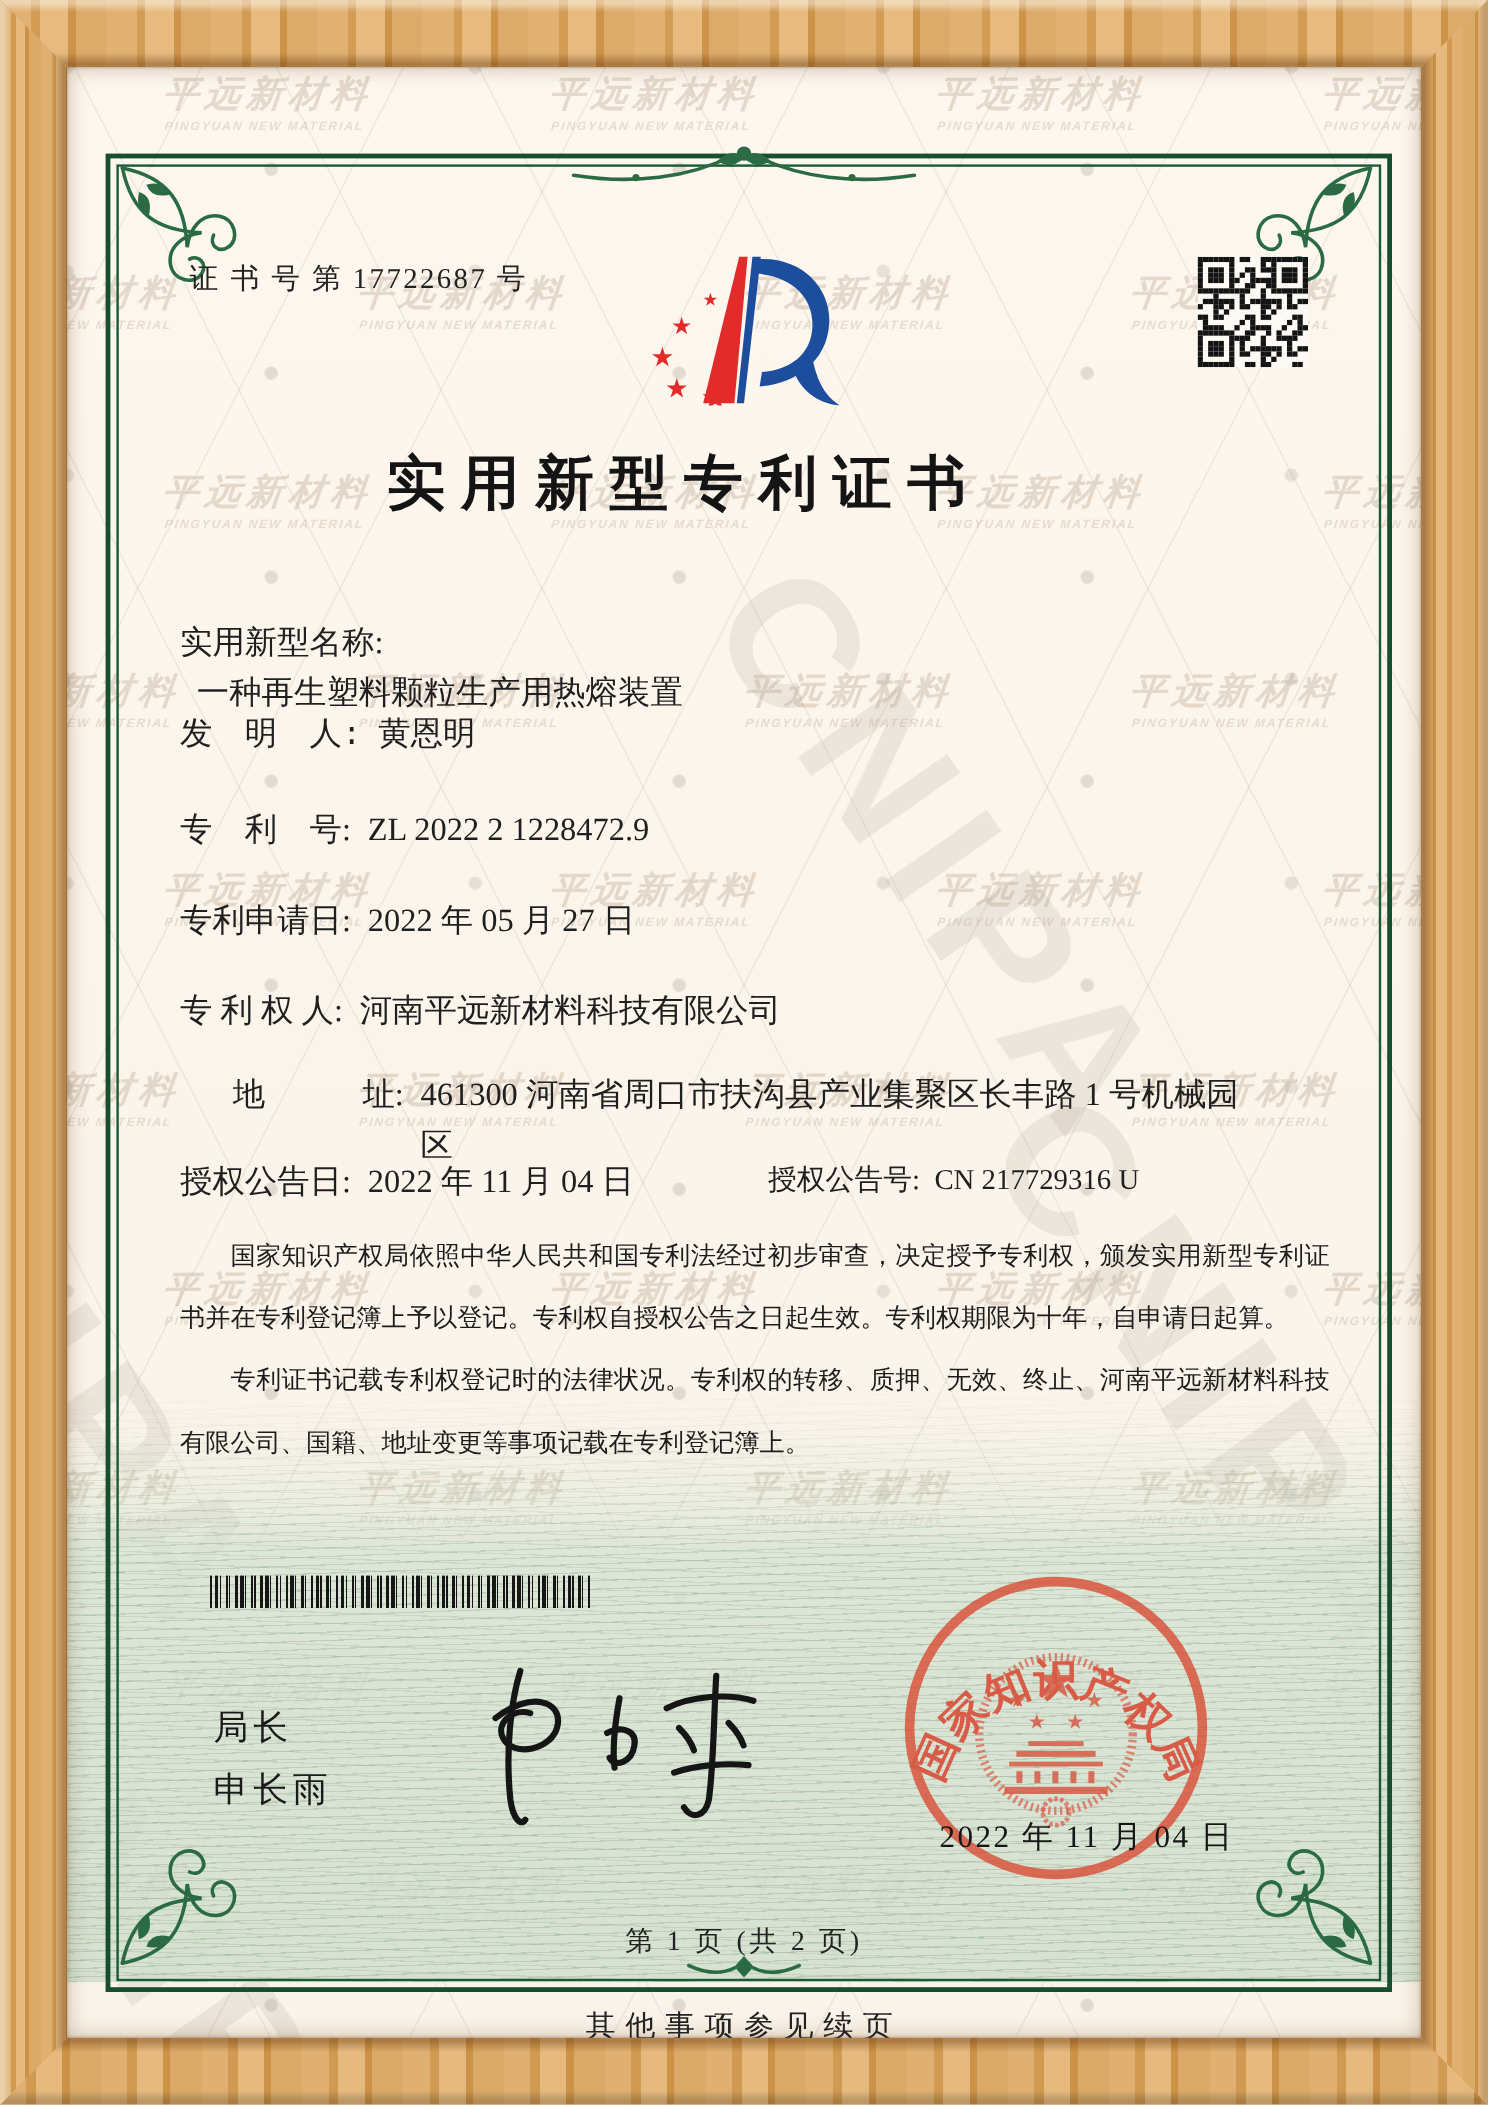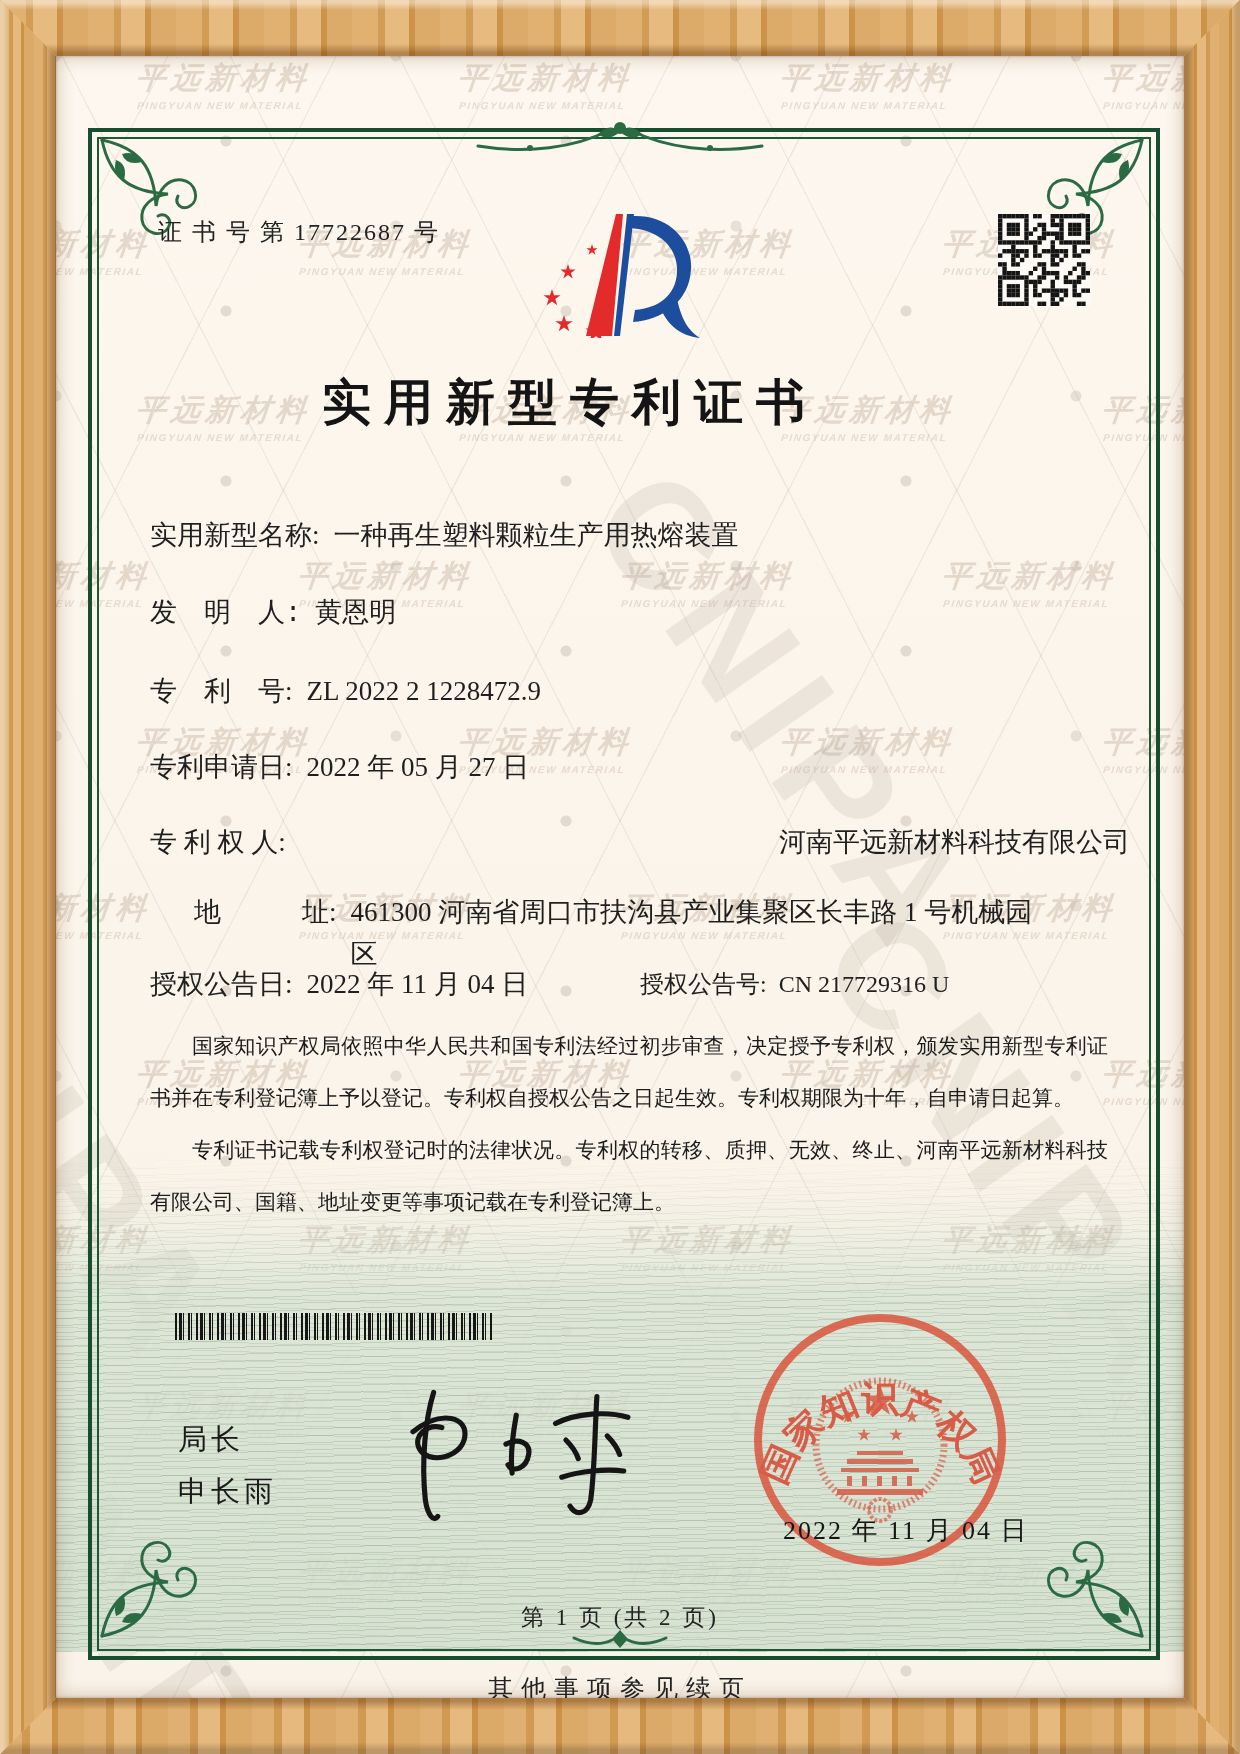--- a/index.html
+++ b/index.html
@@ -83,22 +83,22 @@
   .content{position:absolute;inset:0;z-index:3;}
   .cert-no{position:absolute;left:158px;top:216px;font-size:24px;letter-spacing:2px;color:#222;}
   .logo{position:absolute;left:530px;top:208px;width:170px;height:130px;}
   .qr{position:absolute;left:998px;top:214px;width:92px;height:92px;background:#fdfaf6;}
   .qr svg{display:block;width:100%;height:100%;fill:#141414;}
   .title{position:absolute;left:0;top:370px;width:1140px;text-align:center;
     font-size:49px;font-weight:bold;letter-spacing:13px;color:#141414;}
   .field{position:absolute;left:150px;width:980px;display:flex;font-size:27px;line-height:42px;color:#1f1f1f;}
   .field .lbl{flex:0 0 auto;white-space:pre;}
   .field .val{margin-left:14px;max-width:690px;}
-  .f-name{top:514px;} .f-inventor{top:593px;font-family:Liberation Mono, monospace;} .f-patno{top:670px;}
-  .f-appdate{top:746px;} .f-patentee{top:821px;justify-content:space-between;} .f-address{top:891px;margin-left:44px;}
+  .f-name{top:514px;flex-direction:column;} .f-inventor{top:593px;font-family:Liberation Mono, monospace;} .f-patno{top:670px;}
+  .f-appdate{top:746px;} .f-patentee{top:821px;} .f-address{top:891px;margin-left:44px;}
   .f-grant{top:963px;}
   .grant-right{position:absolute;left:640px;top:963px;display:flex;font-size:24px;line-height:42px;color:#1f1f1f;}
   .grant-right .val{margin-left:12px;}
   .body-text{position:absolute;left:150px;top:1020px;width:958px;font-size:21px;line-height:52px;
     text-align:justify;color:#1c1c1c;}
   .body-text p{margin:0;text-indent:2em;}
   .barcode{position:absolute;left:175px;top:1313px;width:317px;height:27px;
     background:repeating-linear-gradient(90deg,#161616 0 2px,rgba(0,0,0,0) 2px 4px,#161616 4px 7px,
       rgba(0,0,0,0) 7px 8px,#161616 8px 9px,rgba(0,0,0,0) 9px 13px,#161616 13px 15px,
       rgba(0,0,0,0) 15px 16px,#161616 16px 17px,rgba(0,0,0,0) 17px 21px);}

